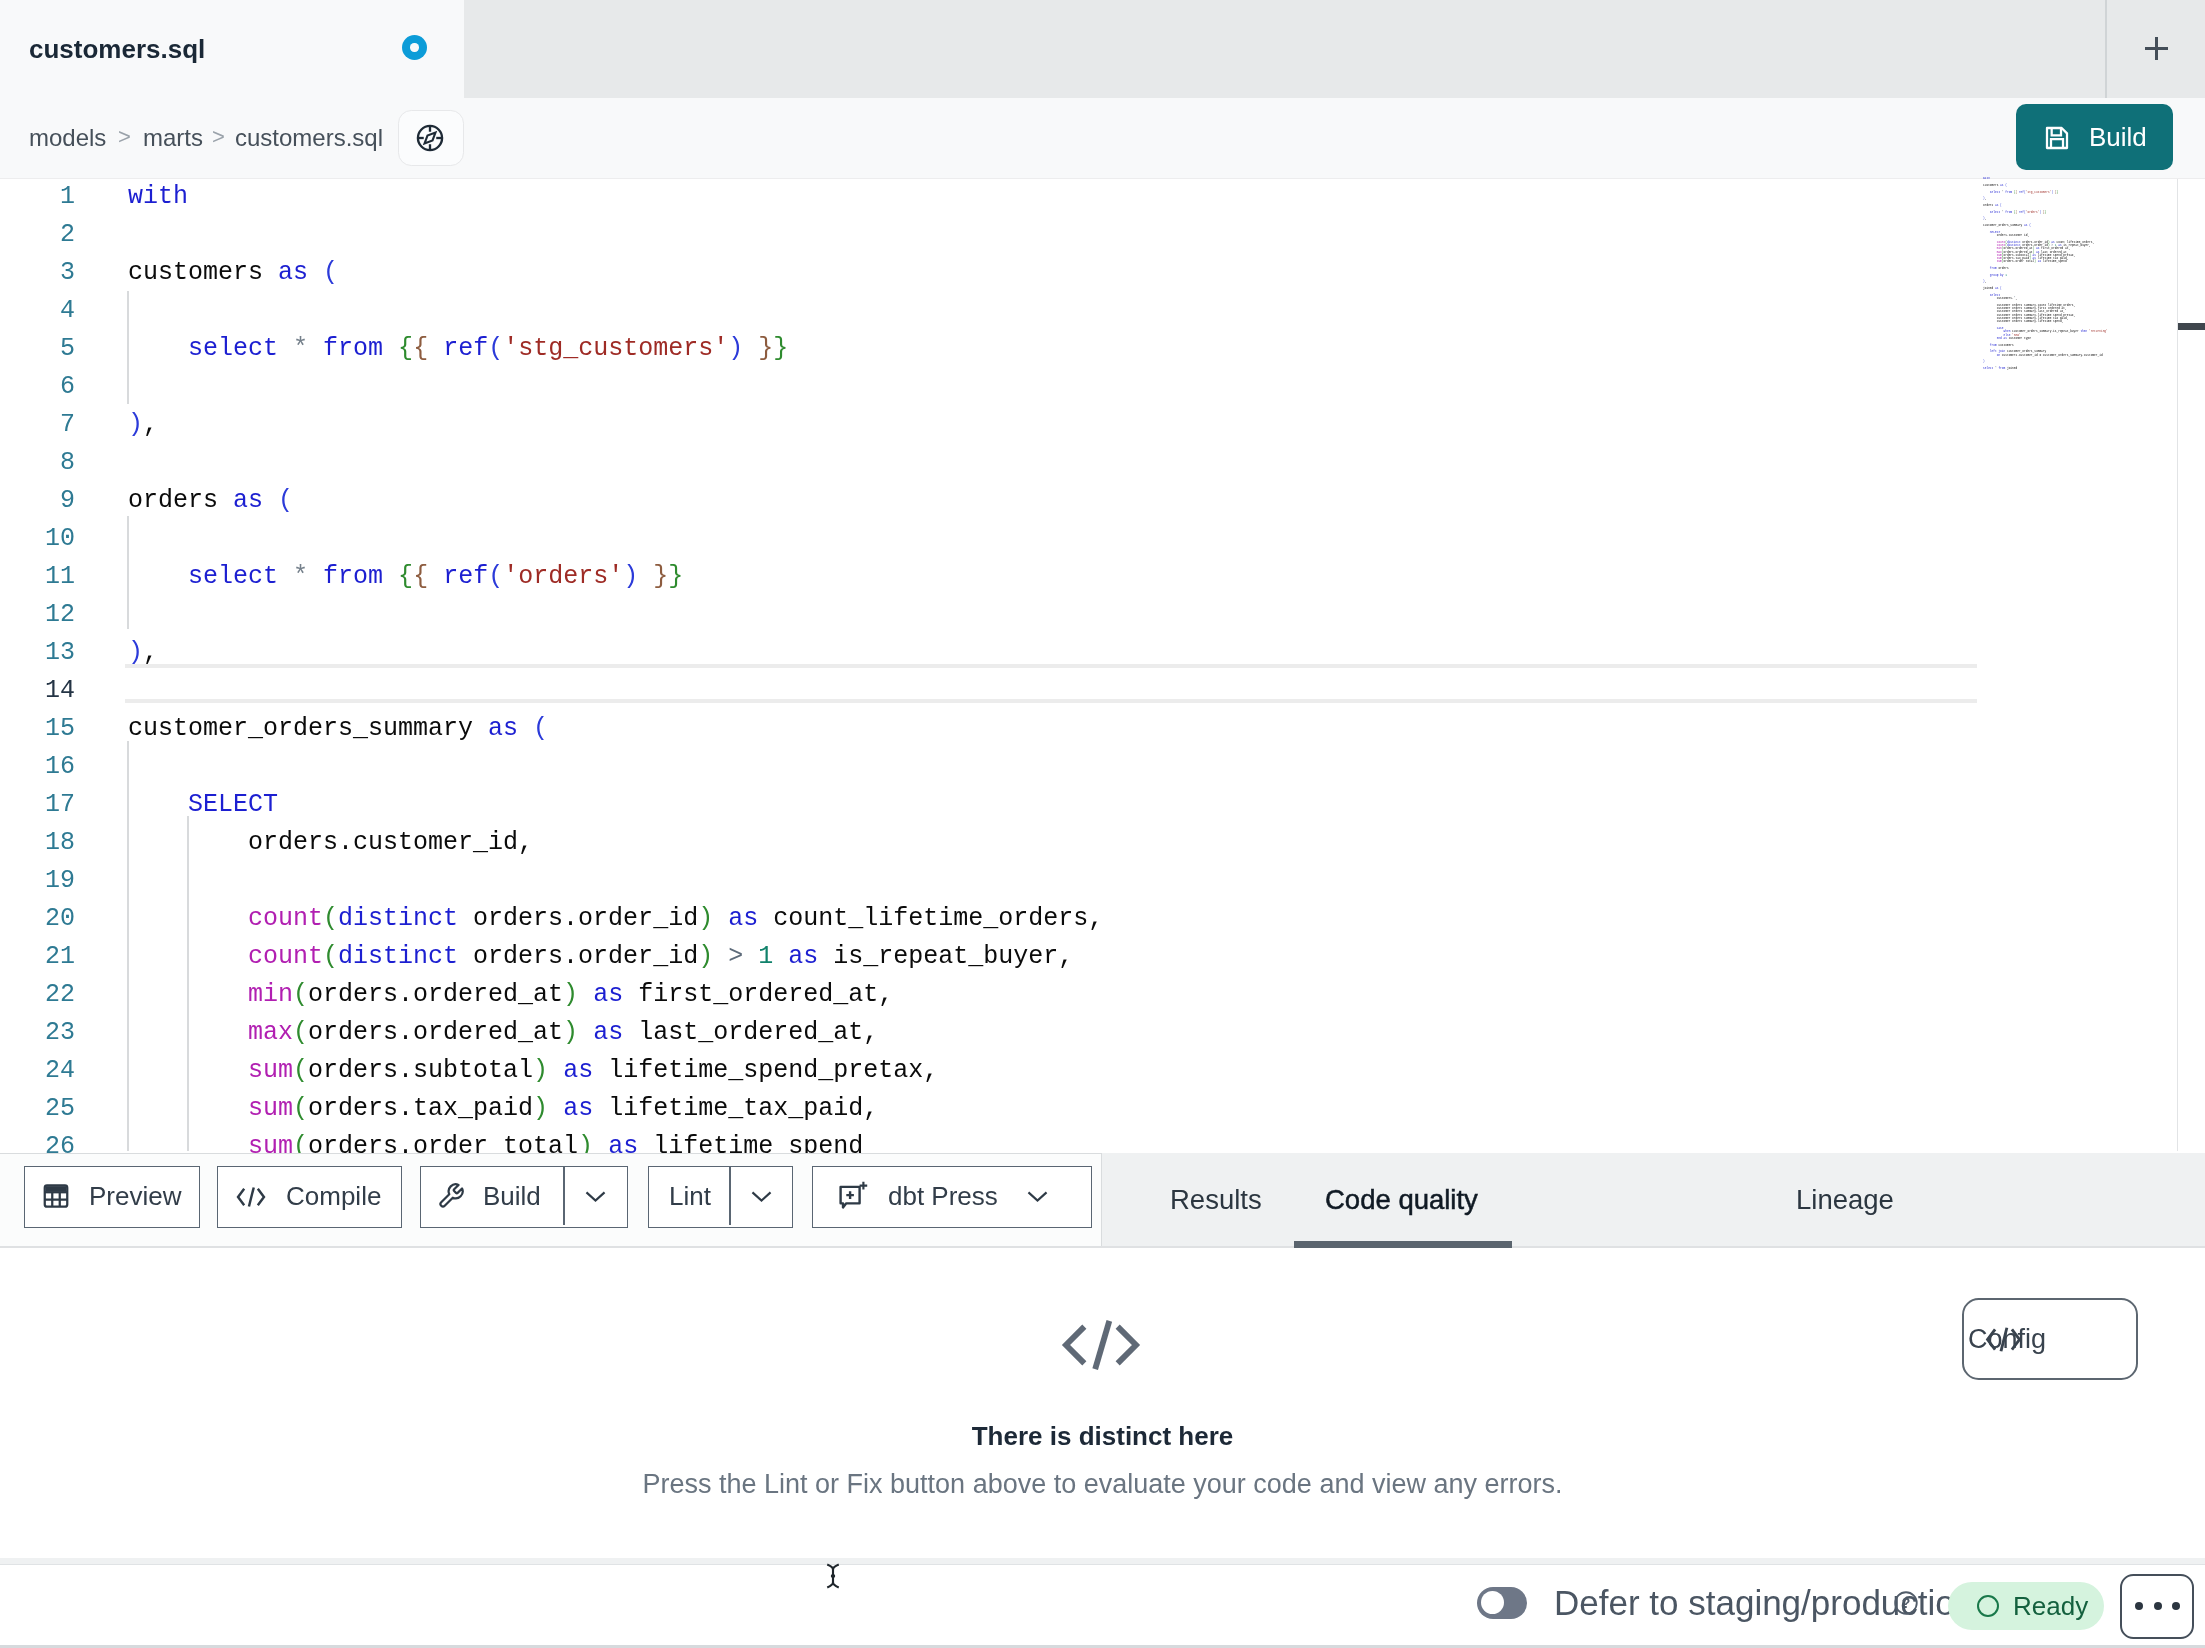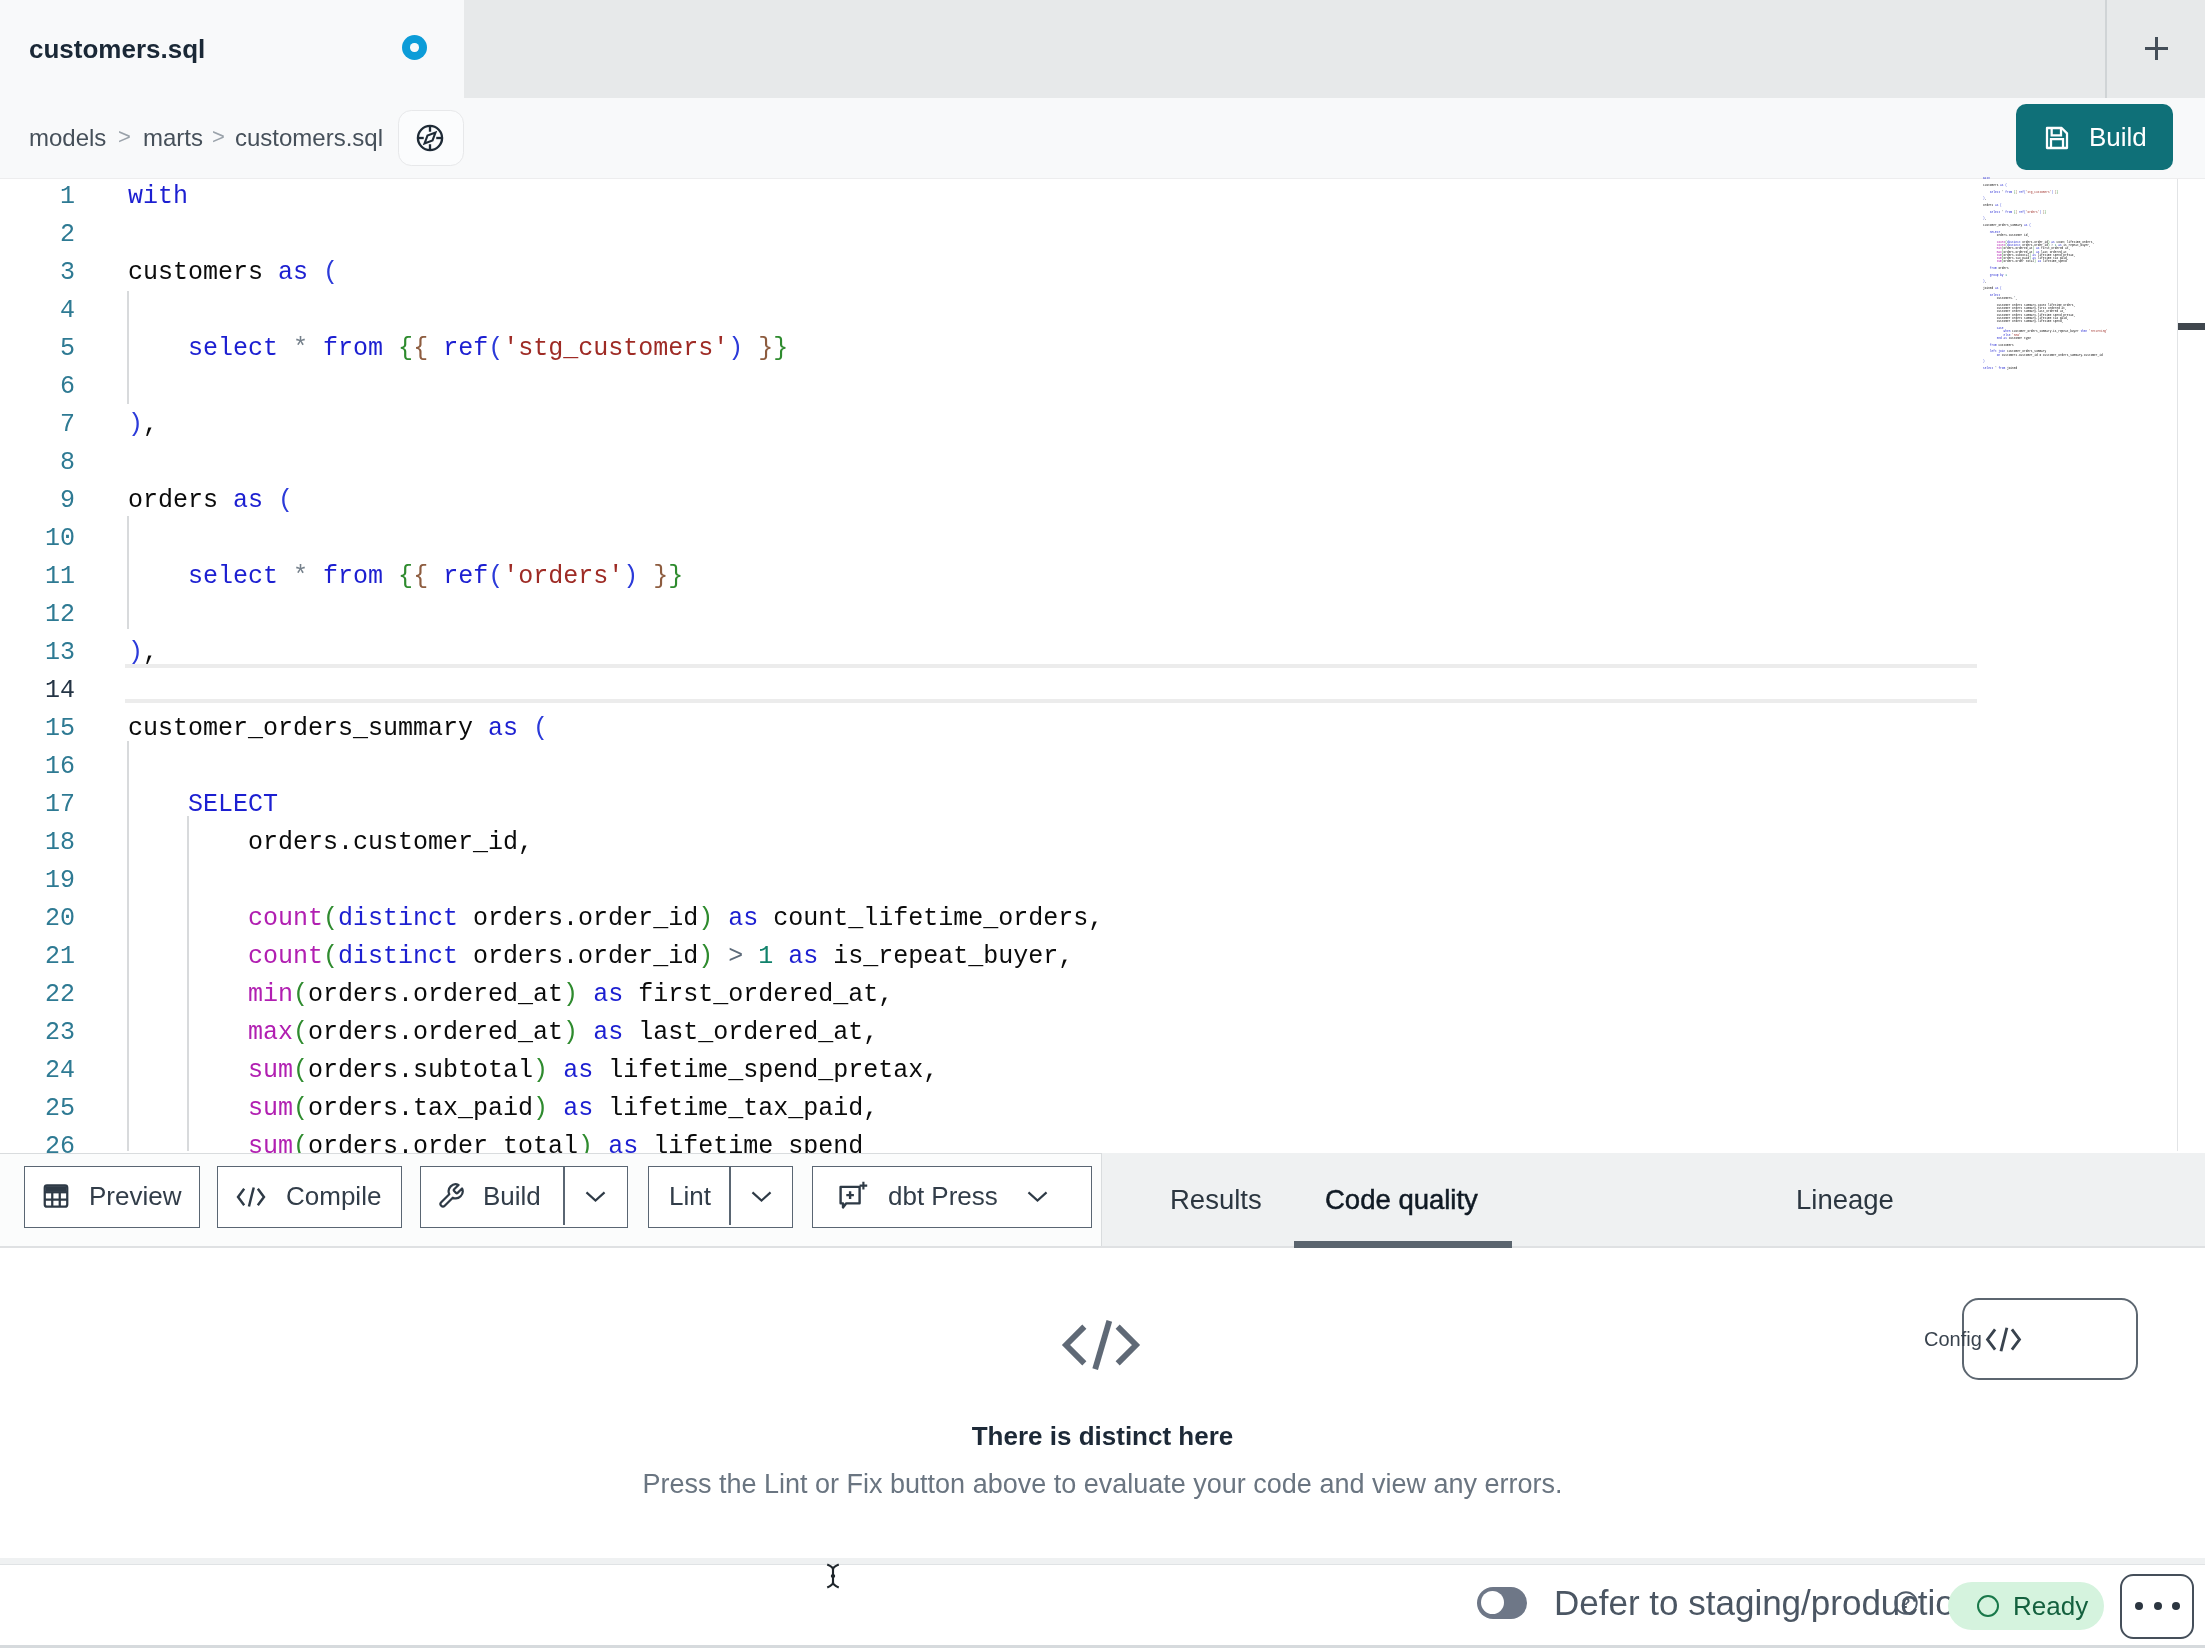--- a/index.html
+++ b/index.html
@@ -55,21 +55,21 @@
   .tbtn span.lbl { position:absolute; top:0; height:58px; line-height:58px; font-size:26px; color:#323d49; }
   .btndiv { position:absolute; top:0; width:1.7px; height:58px; background:#5a6673; }
   .restab { top:1153px; height:93px; line-height:93px; font-size:27.5px; color:#2b3640; }
   #tabunderline { left:1294px; top:1241px; width:218px; height:7.5px; background:#5a646e; }
 
   
   #panel { left:0; top:1248px; width:2205px; height:315px; background:#fff; }
   #emptytitle { left:0; top:1421px; width:2205px; text-align:center; font-size:26px; font-weight:700; color:#1d2937; }
   #emptysub { left:0; top:1469px; width:2205px; text-align:center; font-size:27px; color:#6a7581; }
   #configbtn { left:1962px; top:1298px; width:176px; height:82px; border:2.5px solid #5c6670; border-radius:16.7px; background:#fff; }
-  #configtxt { left:1924px; top:1298px; height:82px; line-height:82px; font-size:20px; color:#39434e; }
+  #configtxt { left:1968px; top:1298px; height:82px; line-height:82px; font-size:27px; color:#39434e; }
 
   
   #bottombar { left:0; top:1564px; width:2205px; height:84px; background:#fff; border-top:0.8px solid #e0e3e5; }
   #bottomedge { left:0; top:1645px; width:2205px; height:3.3px; background:#d6dadd; }
   #toggle { left:1477px; top:1587px; width:50px; height:32px; border-radius:16px; background:#6e7787; }
   #toggle i { position:absolute; left:4.2px; top:4.2px; width:23px; height:23px; border-radius:50%; background:#fff; }
   #defertxt { left:1554px; top:1564px; height:81px; line-height:78px; font-size:35px; color:#4b5663; }
   #readypill { left:1948px; top:1582px; width:156px; height:48px; border-radius:24px; background:#d5f3de; }
   #readytxt { left:2013px; top:1582px; height:48px; line-height:48px; font-size:26px; color:#14603e; }
   #readycirc { left:1977px; top:1595px; width:22px; height:22px; border:2.9px solid #19784a; border-radius:50%; }

